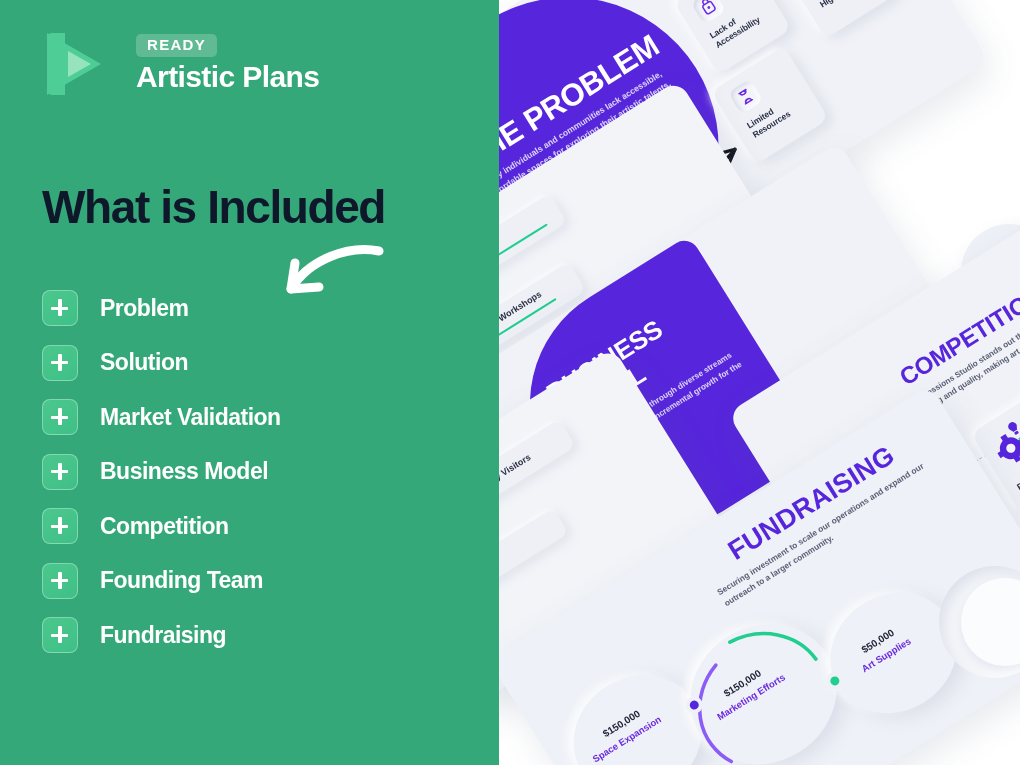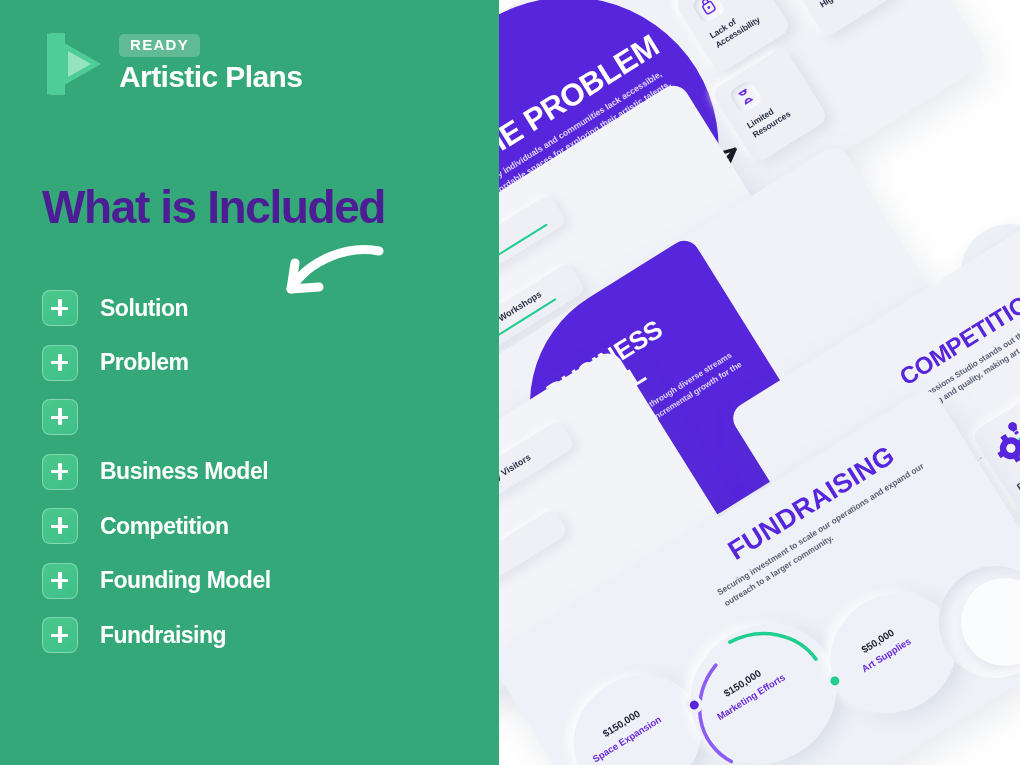--- a/index.html
+++ b/index.html
@@ -25,35 +25,35 @@
   }
   #play-mark .outer::after{
     content:""; position:absolute; left:-54px; top:-31px; width:18px; height:62px;
     background:#4ECD97; border-radius:5px 0 0 5px;
   }
   #play-mark .inner {
     position:absolute; left:21px; top:18px; width:0; height:0;
     border-top:13px solid transparent; border-bottom:13px solid transparent;
     border-left:23px solid #96E3C0;
   }
-  #logo-text { margin-left:8px; }
+  #logo-text { margin-left:25px; }
   #ready-badge {
     display:inline-block; background:rgba(255,255,255,0.22);
     color:#ffffff; font-size:15px; font-weight:700; letter-spacing:1.3px;
     padding:3px 11px 4px 11px; border-radius:5px; line-height:1.05;
   }
   #brand-title {
     color:#ffffff; font-size:30px; font-weight:800; letter-spacing:-0.6px;
     margin-top:4px; line-height:1.08;
   }
 
   
   #page-title {
     position:absolute; left:42px; top:183px;
-    color:#4c1d95; font-size:46px; font-weight:800; letter-spacing:-1.4px;
+    color:#0f172a; font-size:46px; font-weight:800; letter-spacing:-1.4px;
     line-height:1.05;
   }
 
   
   #arrow-doodle { position:absolute; left:275px; top:235px; width:110px; height:80px; }
 
   
   #included-list { position:absolute; left:42px; top:281px; width:420px; }
   .list-item { display:flex; align-items:center; height:54.5px; }
   .plus-badge {
@@ -316,40 +316,41 @@
     <div id="page-title">What is Included</div>
 
     <svg id="arrow-doodle" viewBox="0 0 110 80">
       <path d="M104 16 C74 10 34 24 16 54" stroke="#ffffff" stroke-width="9" fill="none" stroke-linecap="round"></path>
       <path d="M16 54 L20 28 M16 54 L44 52" stroke="#ffffff" stroke-width="9" fill="none" stroke-linecap="round"></path>
     </svg>
 
     <div id="included-list">
       <div class="list-item">
         <span class="plus-badge"></span>
+        <span class="item-label">Problem</span>
+      </div>
+      <div class="list-item">
+        <span class="plus-badge"></span>
         <span class="item-label">Solution</span>
       </div>
       <div class="list-item">
         <span class="plus-badge"></span>
-        <span class="item-label">Problem</span>
-      </div>
-      <div class="list-item">
-        <span class="plus-badge"></span>
+        <span class="item-label">Market Validation</span>
       </div>
       <div class="list-item">
         <span class="plus-badge"></span>
         <span class="item-label">Business Model</span>
       </div>
       <div class="list-item">
         <span class="plus-badge"></span>
         <span class="item-label">Competition</span>
       </div>
       <div class="list-item">
         <span class="plus-badge"></span>
-        <span class="item-label">Founding Model</span>
+        <span class="item-label">Founding Team</span>
       </div>
       <div class="list-item">
         <span class="plus-badge"></span>
         <span class="item-label">Fundraising</span>
       </div>
     </div>
 
   </div>
 
 </div>

